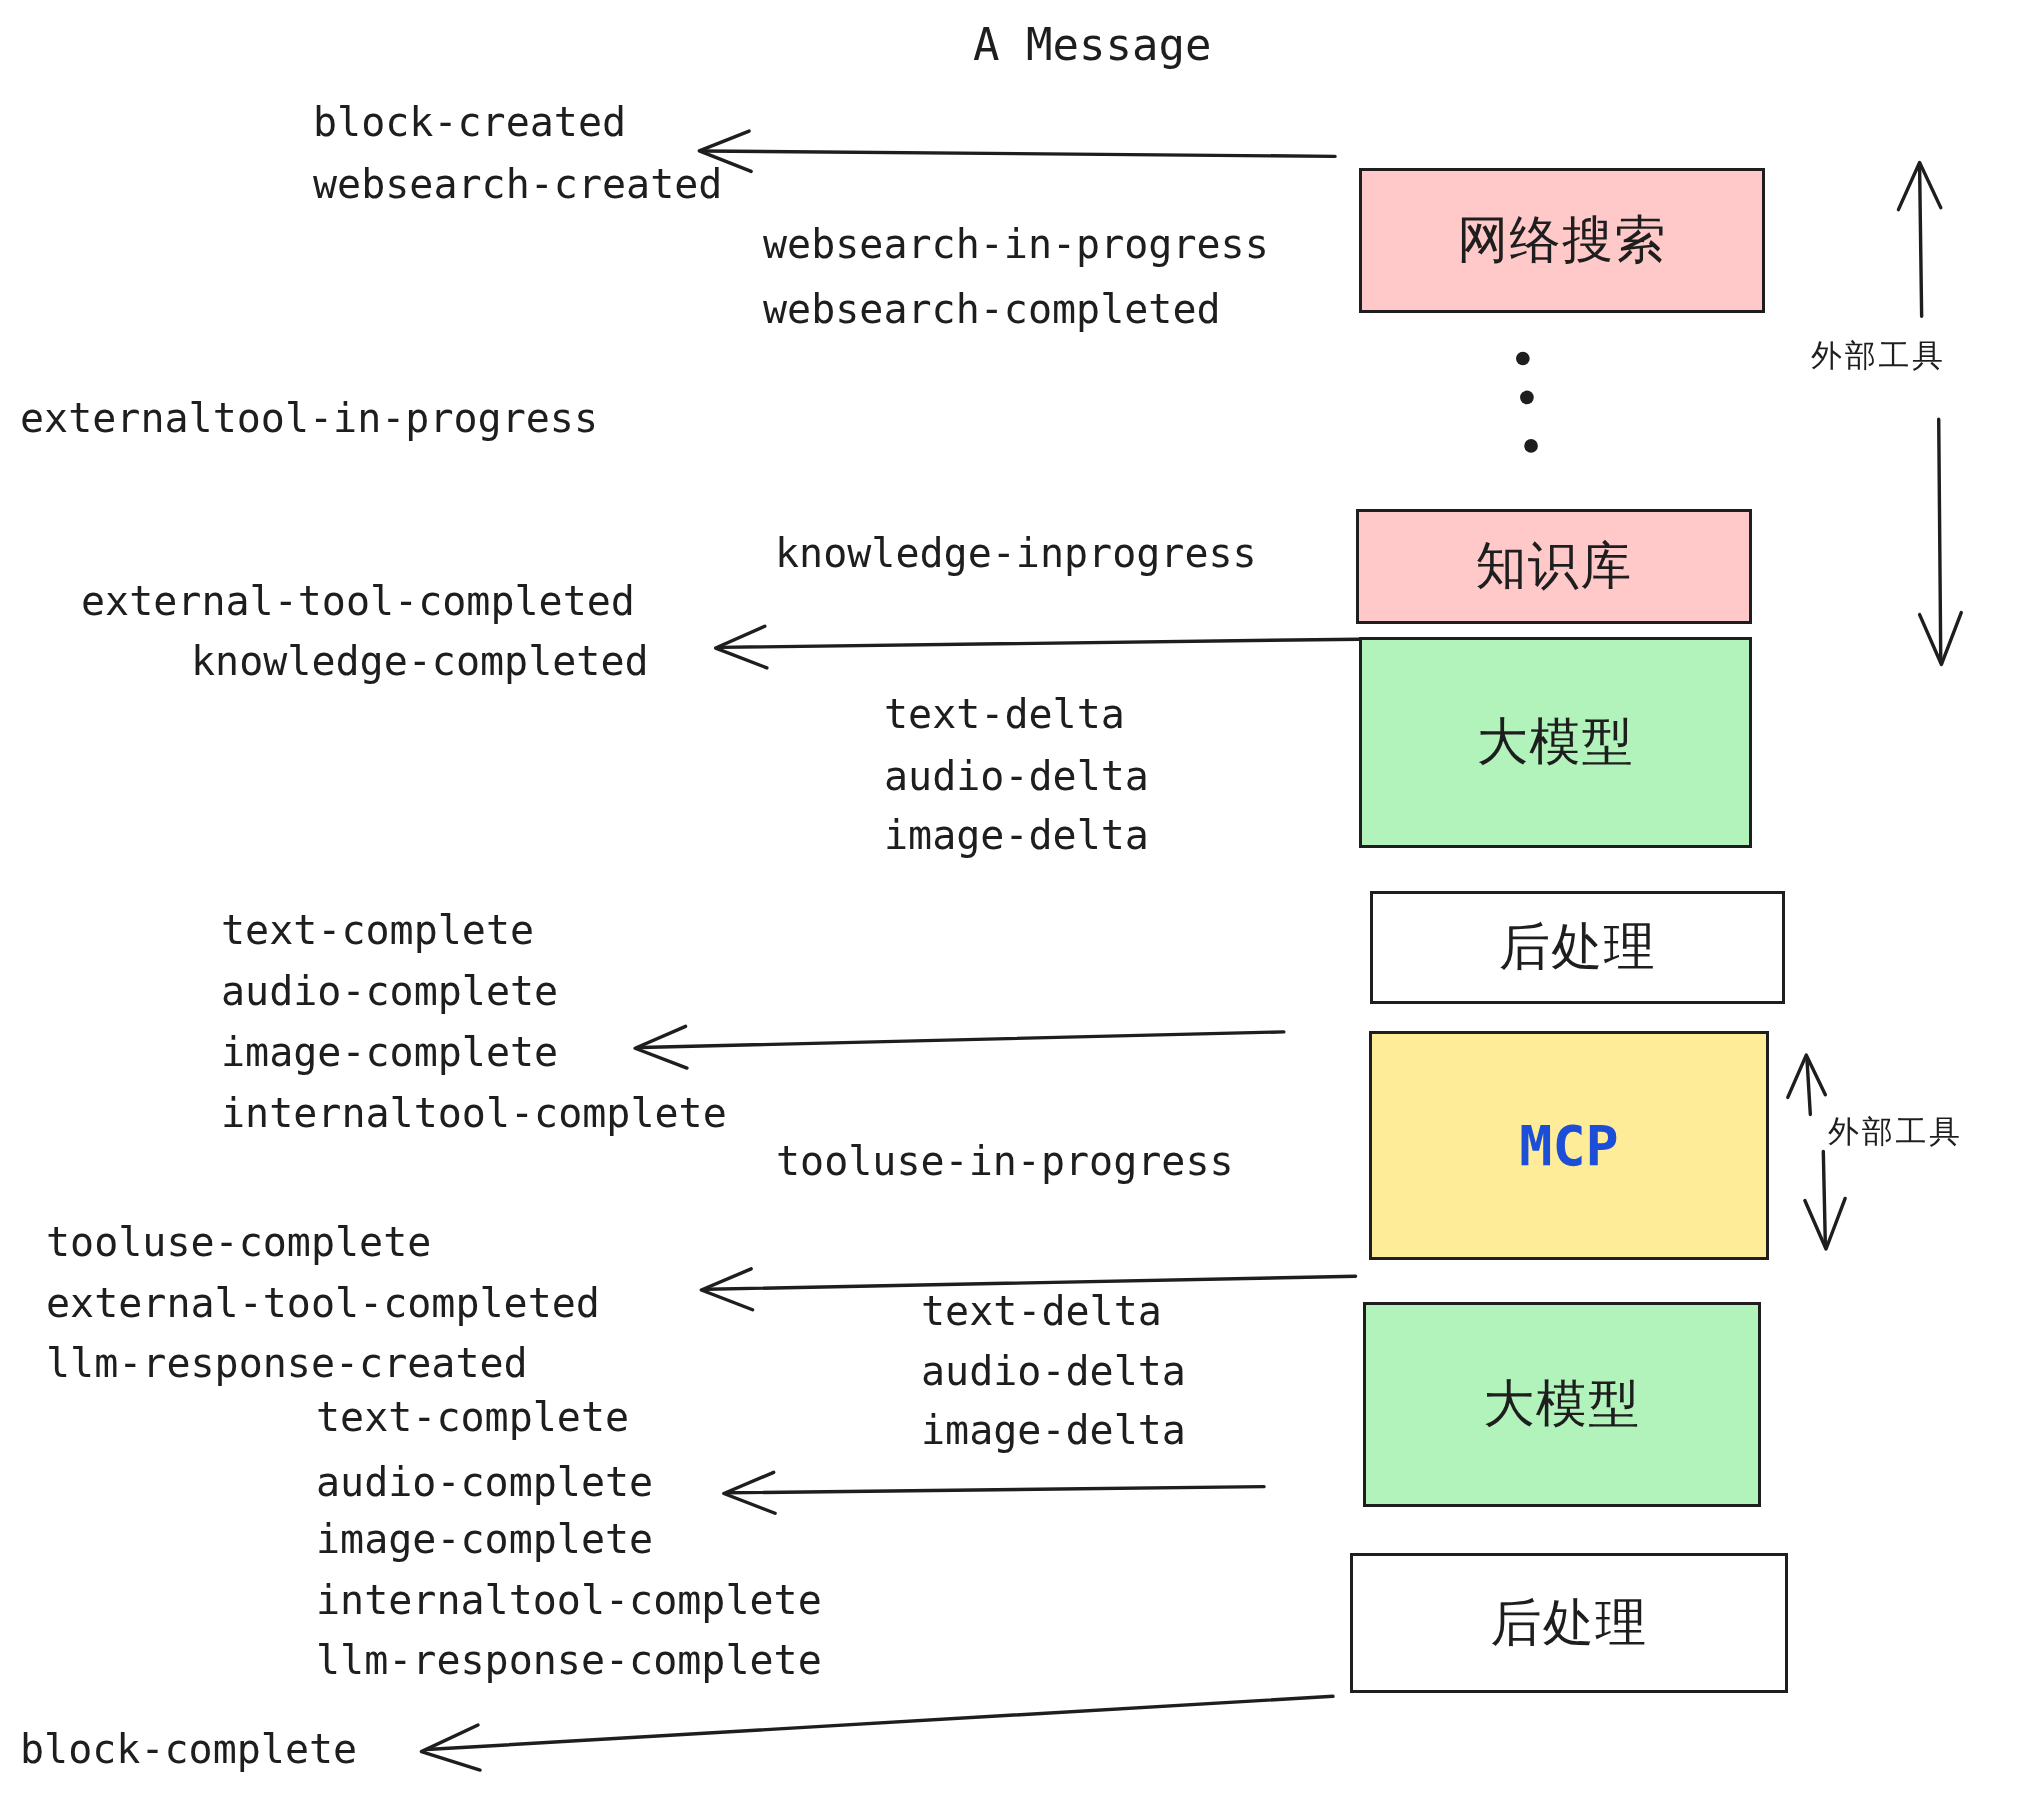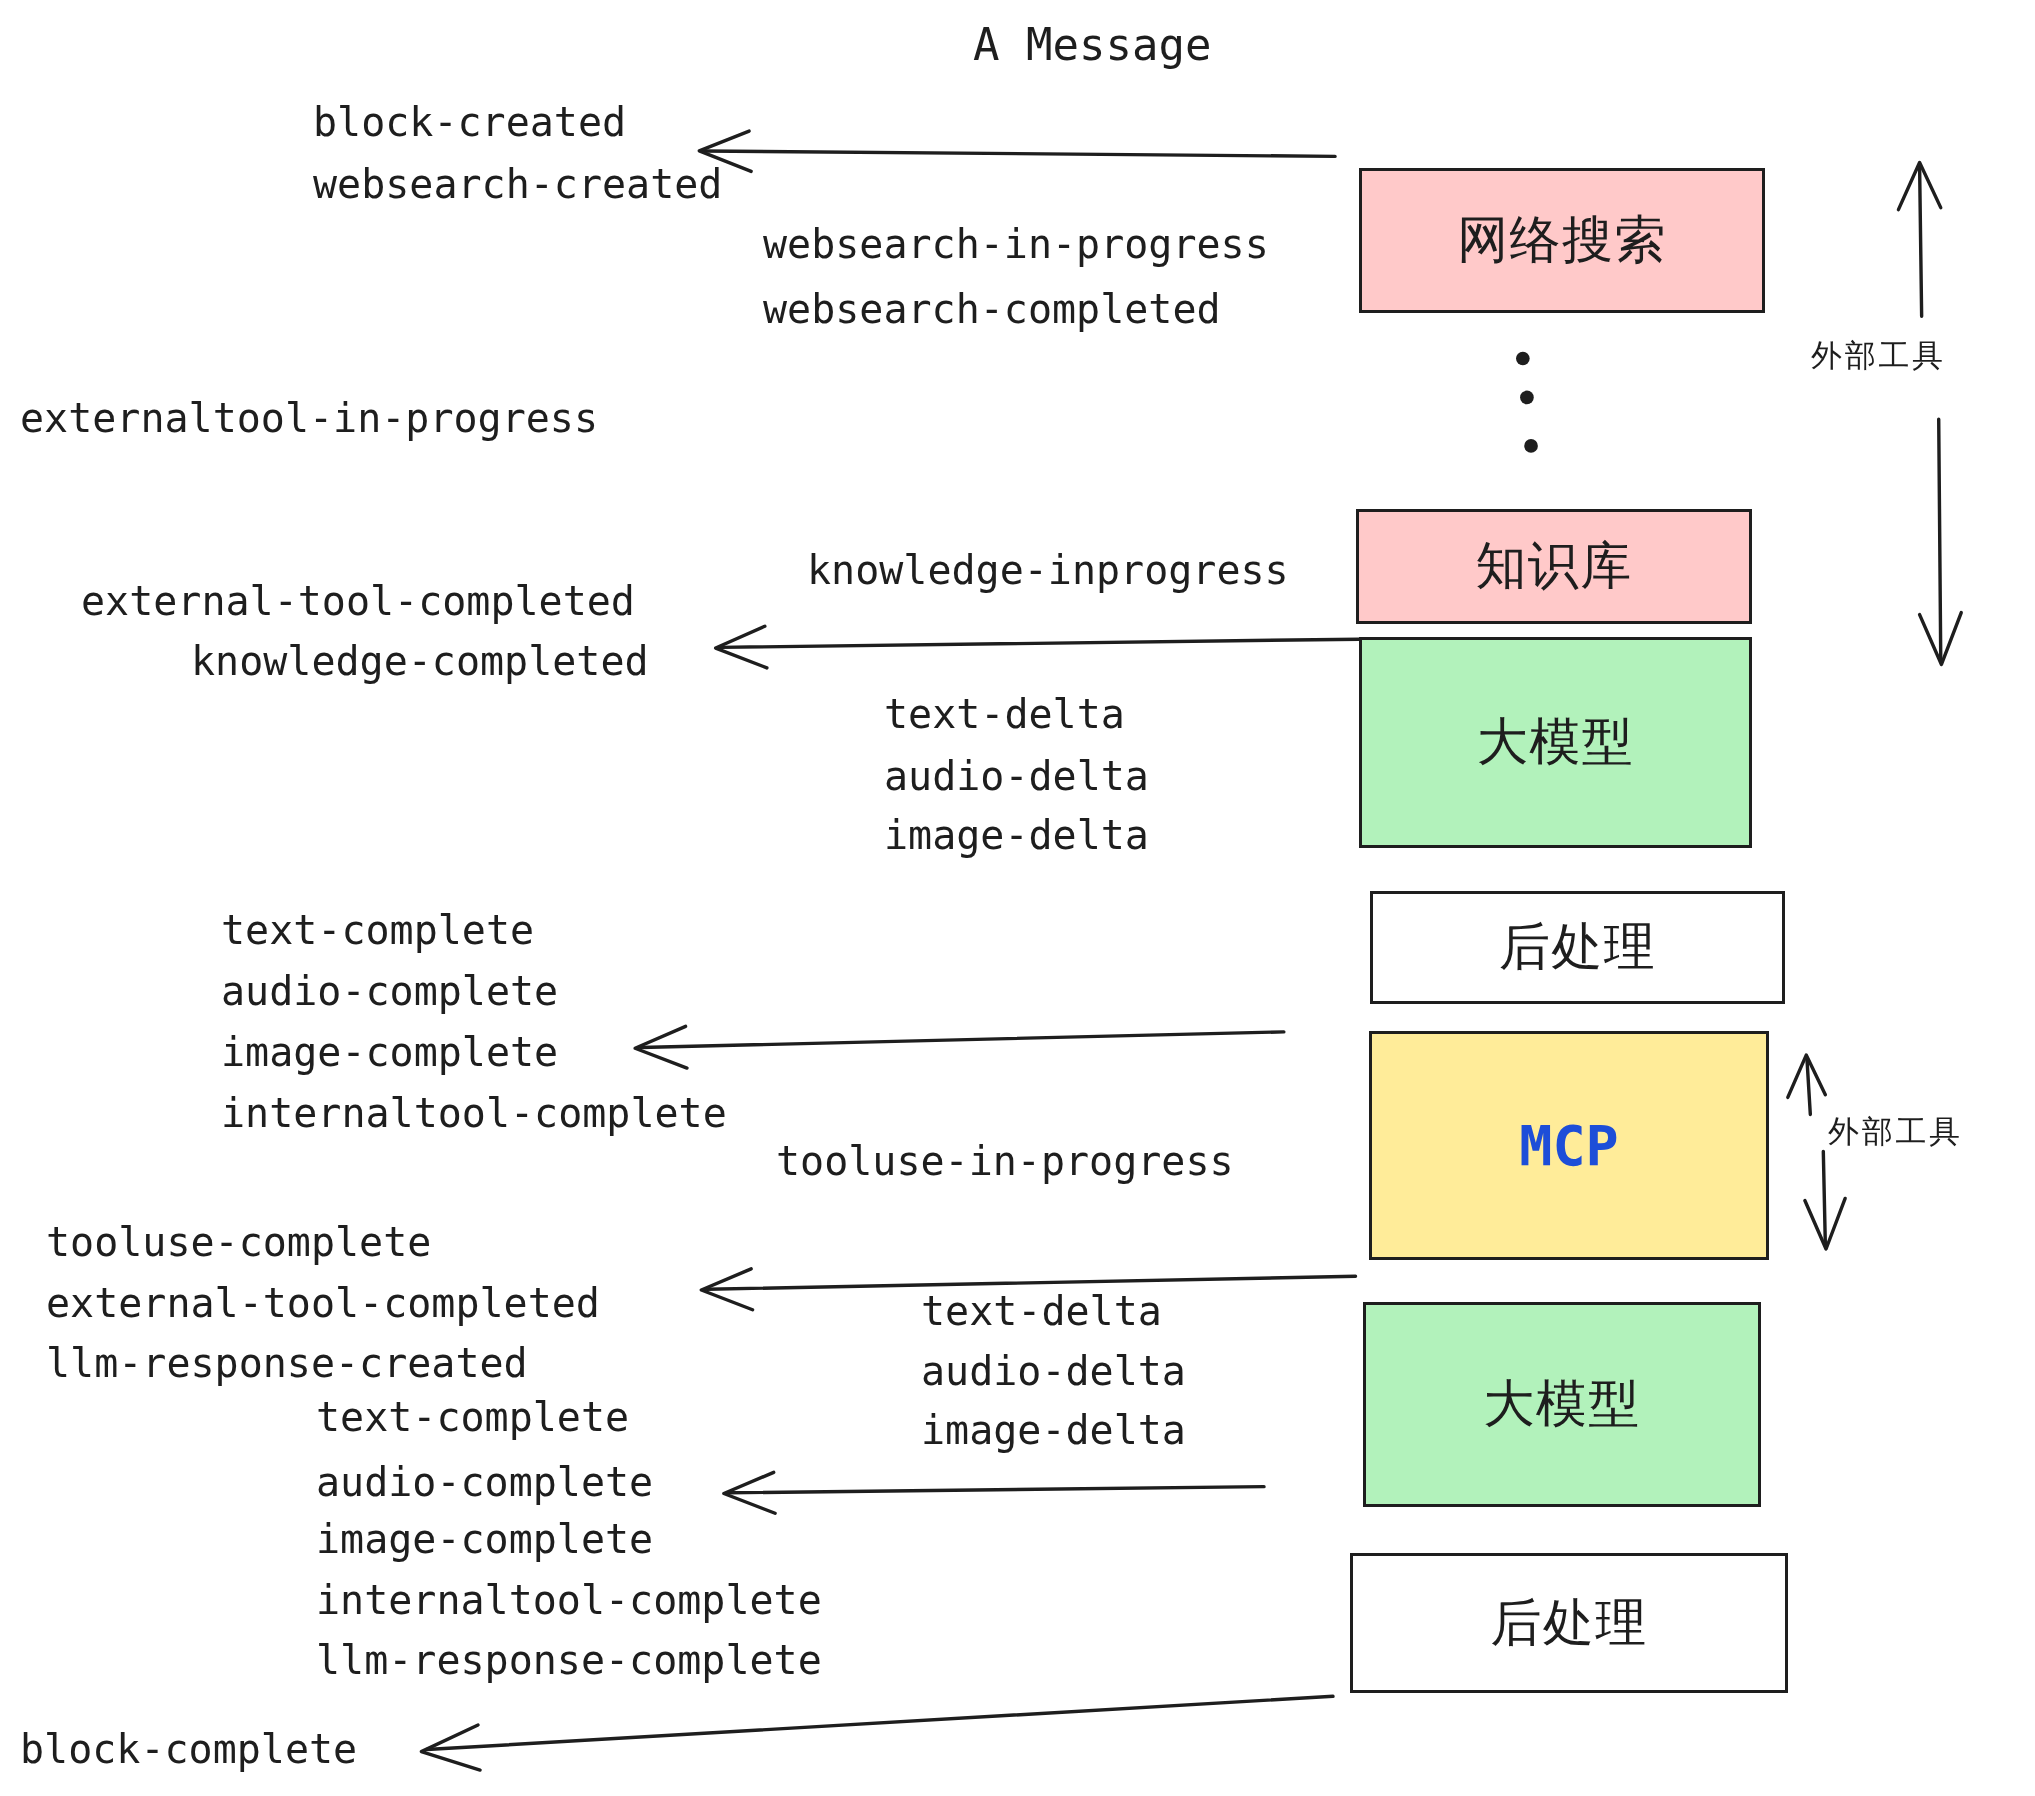--- a/index.html
+++ b/index.html
@@ -47,21 +47,21 @@
   .box-post-top{left:1370px;top:891px;width:415px;height:113px;}
   .box-mcp{left:1369px;top:1031px;width:400px;height:229px;}
   .box-llm-bottom{left:1363px;top:1302px;width:398px;height:205px;}
   .box-post-bottom{left:1350px;top:1553px;width:438px;height:140px;}
   
   .l-block-created{left:313px;top:96px;}
   .l-websearch-created{left:313px;top:158px;}
   .l-websearch-in-progress{left:763px;top:206px;margin-top:12px;}
   .l-websearch-completed{left:763px;top:283px;}
   .l-externaltool-in-progress{left:20px;top:392px;}
-  .l-knowledge-inprogress{left:775px;top:544px;margin-left:32px;}
+  .l-knowledge-inprogress{left:775px;top:527px;}
   .l-external-tool-completed{left:81px;top:575px;}
   .l-knowledge-completed{left:191px;top:635px;}
   .l-text-delta-1{left:884px;top:688px;}
   .l-audio-delta-1{left:884px;top:750px;}
   .l-image-delta-1{left:884px;top:809px;}
   .l-text-complete-1{left:221px;top:904px;}
   .l-audio-complete-1{left:221px;top:965px;}
   .l-image-complete-1{left:221px;top:1026px;}
   .l-internaltool-complete-1{left:221px;top:1087px;}
   .l-tooluse-in-progress{left:776px;top:1135px;}

